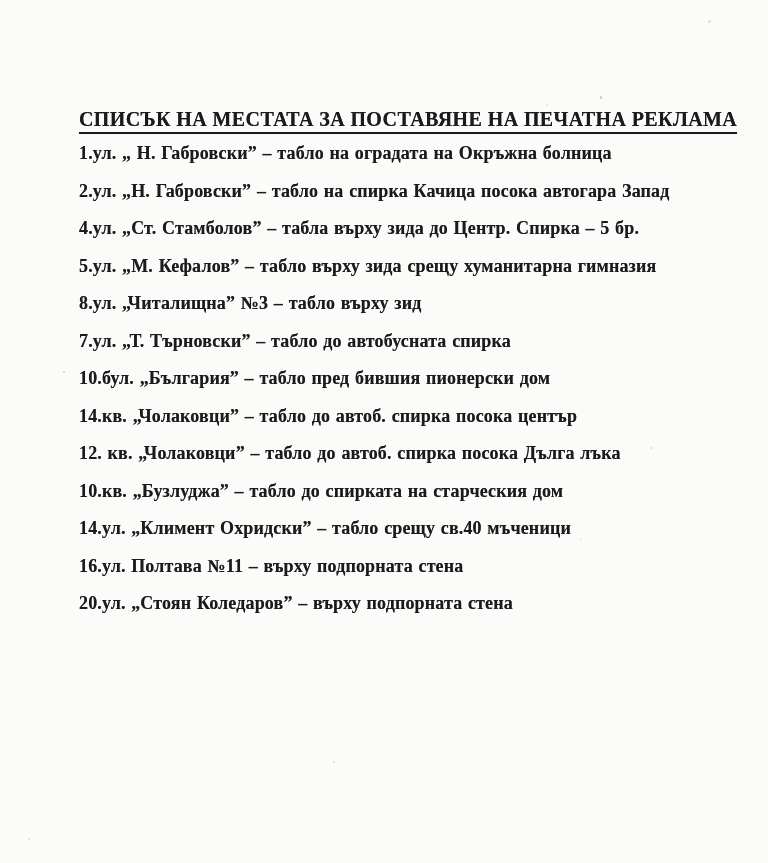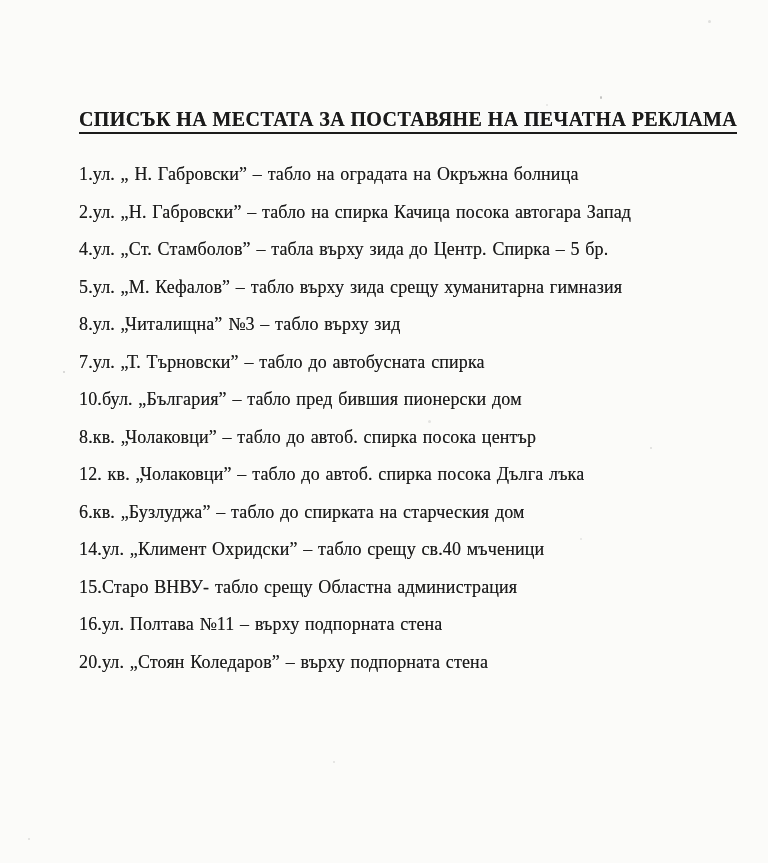--- a/index.html
+++ b/index.html
@@ -30,21 +30,22 @@
     letter-spacing: 0.4px;
     white-space: nowrap;
   }
   .doc-title .underline {
     border-bottom: 2.5px solid var(--ink, #1b1b1b);
     padding-bottom: 2px;
     
     text-shadow: 0 0 0.6px rgba(20,20,20,0.75);
   }
   .location-list {
-    margin-top: 32px;
+    margin-top: 11px;
+    font-weight: bold;
   }
   .location-list p {
     margin: 0 0 16.5px 0;
     font-size: 18px;
     line-height: 21px;
     letter-spacing: 0.15px;
     word-spacing: 1px;
     white-space: nowrap;
     text-shadow: 0 0 0.5px rgba(25,25,25,0.6);
   }
@@ -74,25 +75,24 @@
   <h1 class="doc-title"><span class="underline">СПИСЪК НА МЕСТАТА ЗА ПОСТАВЯНЕ НА ПЕЧАТНА РЕКЛАМА</span></h1>
 
   <div class="location-list">
     <p>1.ул. „ Н. Габровски” – табло на оградата на Окръжна болница</p>
     <p>2.ул. „Н. Габровски” – табло на спирка Качица посока автогара Запад</p>
     <p>4.ул. „Ст. Стамболов” – табла върху зида до Центр. Спирка – 5 бр.</p>
     <p>5.ул. „М. Кефалов” – табло върху зида срещу хуманитарна гимназия</p>
     <p>8.ул. „Читалищна” №3 – табло върху зид</p>
     <p>7.ул. „Т. Търновски” – табло до автобусната спирка</p>
     <p>10.бул. „България” – табло пред бившия пионерски дом</p>
-    <p>8.кв. „Чолаковци” – табло до автоб. спирка посока център</p>
+    <p>14.кв. „Чолаковци” – табло до автоб. спирка посока център</p>
     <p>12. кв. „Чолаковци” – табло до автоб. спирка посока Дълга лъка</p>
-    <p>6.кв. „Бузлуджа” – табло до спирката на старческия дом</p>
+    <p>10.кв. „Бузлуджа” – табло до спирката на старческия дом</p>
     <p>14.ул. „Климент Охридски” – табло срещу св.40 мъченици</p>
-    <p>15.Старо ВНВУ- табло срещу Областна администрация</p>
     <p>16.ул. Полтава №11 – върху подпорната стена</p>
     <p>20.ул. „Стоян Коледаров” – върху подпорната стена</p>
   </div>
 
   <span class="speck s1"></span>
   <span class="speck s2"></span>
   <span class="speck s3"></span>
   <span class="speck s4"></span>
   <span class="speck s5"></span>
   <span class="speck s6"></span>

